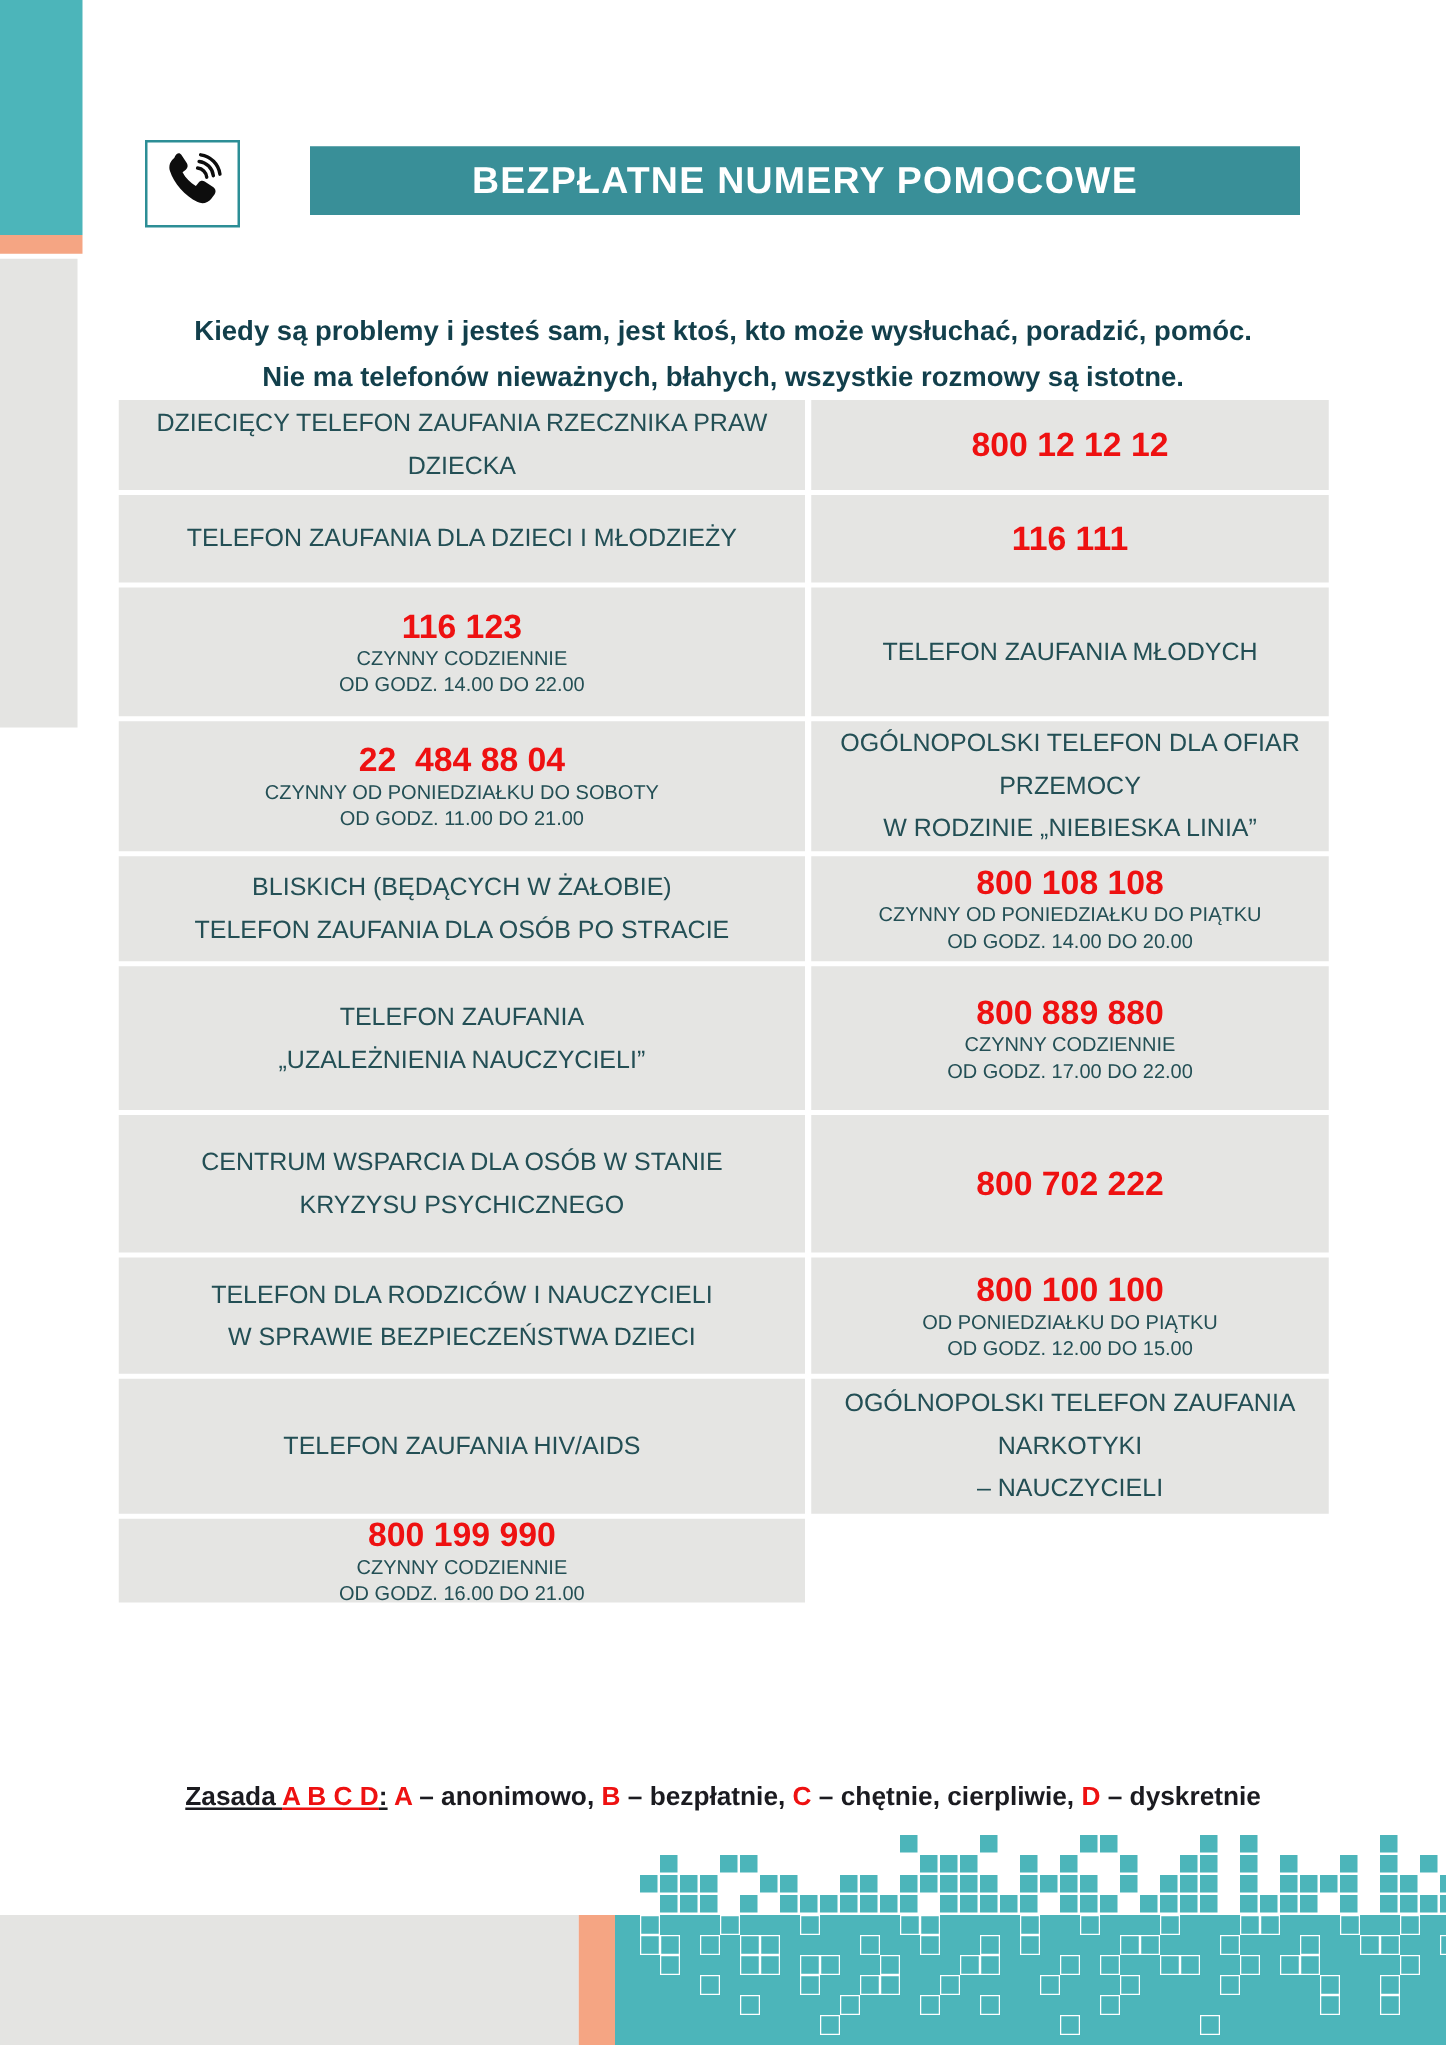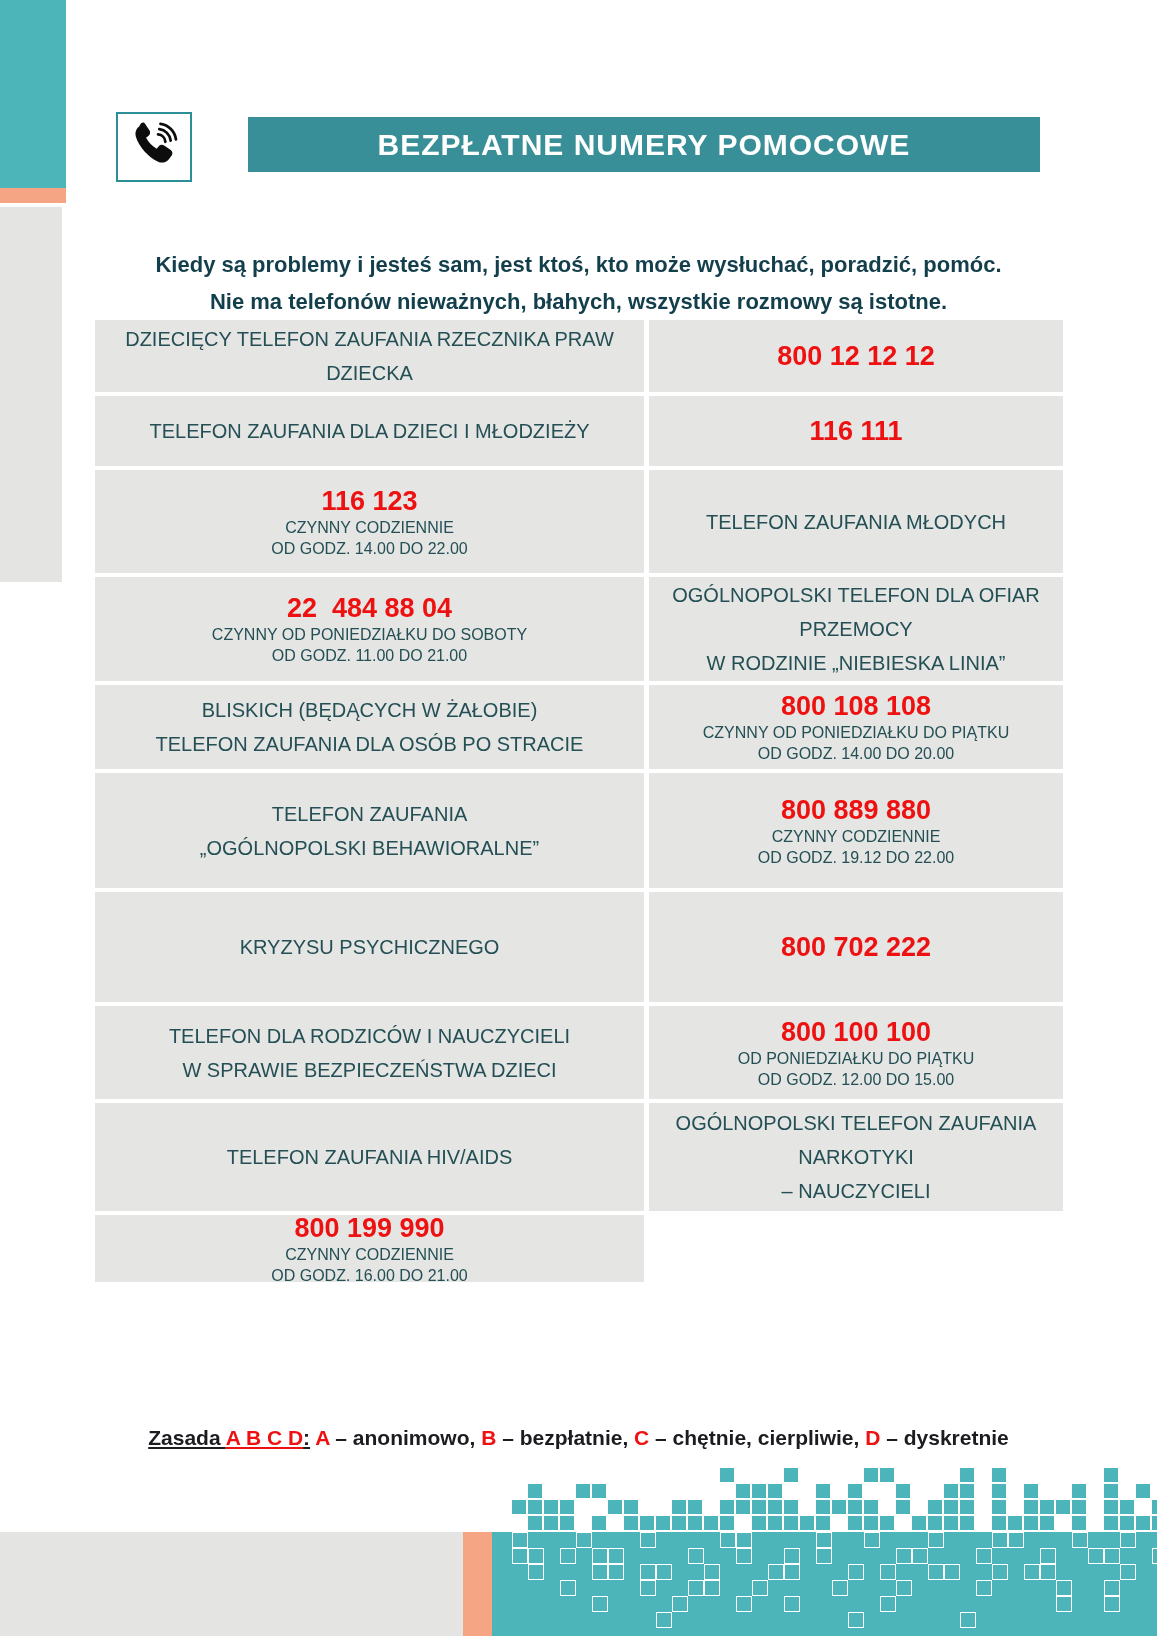--- a/index.html
+++ b/index.html
@@ -104,28 +104,29 @@
       <div class="label-line">BLISKICH (BĘDĄCYCH W ŻAŁOBIE)</div>
       <div class="label-line">TELEFON ZAUFANIA DLA OSÓB PO STRACIE</div>
     </div>
     <div class="cell">
       <div class="num">800 108 108</div>
       <div class="sched">CZYNNY OD PONIEDZIAŁKU DO PIĄTKU</div>
       <div class="sched">OD GODZ. 14.00 DO 20.00</div>
     </div>
     <div class="cell">
       <div class="label-line">TELEFON ZAUFANIA</div>
-      <div class="label-line">„OGÓLNOPOLSKI BEHAWIORALNE”</div>
+      <div class="label-line">„UZALEŻNIENIA NAUCZYCIELI”</div>
     </div>
     <div class="cell">
       <div class="num">800 889 880</div>
       <div class="sched">CZYNNY CODZIENNIE</div>
-      <div class="sched">OD GODZ. 19.12 DO 22.00</div>
-    </div>
-    <div class="cell">
+      <div class="sched">OD GODZ. 17.00 DO 22.00</div>
+    </div>
+    <div class="cell">
+      <div class="label-line">CENTRUM WSPARCIA DLA OSÓB W STANIE</div>
       <div class="label-line">KRYZYSU PSYCHICZNEGO</div>
     </div>
     <div class="cell">
       <div class="num">800 702 222</div>
     </div>
     <div class="cell">
       <div class="label-line">TELEFON DLA RODZICÓW I NAUCZYCIELI</div>
       <div class="label-line">W SPRAWIE BEZPIECZEŃSTWA DZIECI</div>
     </div>
     <div class="cell">

